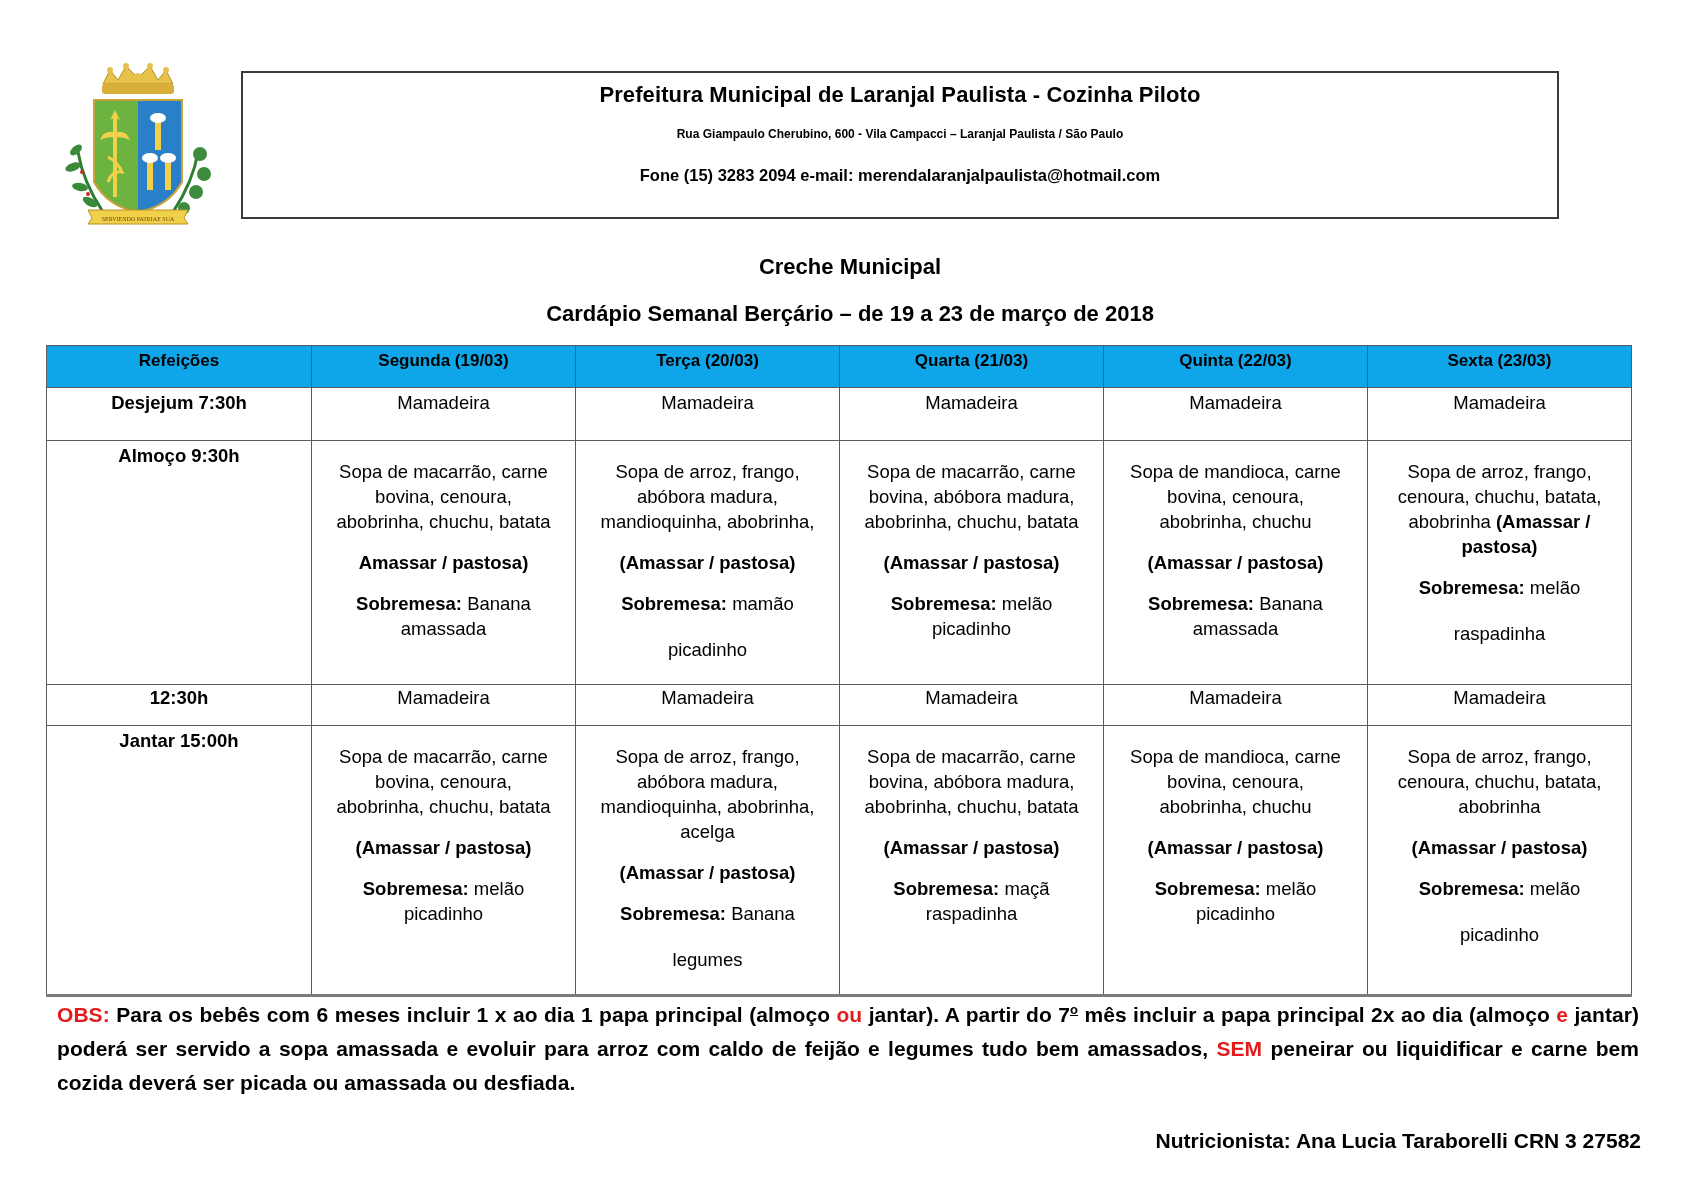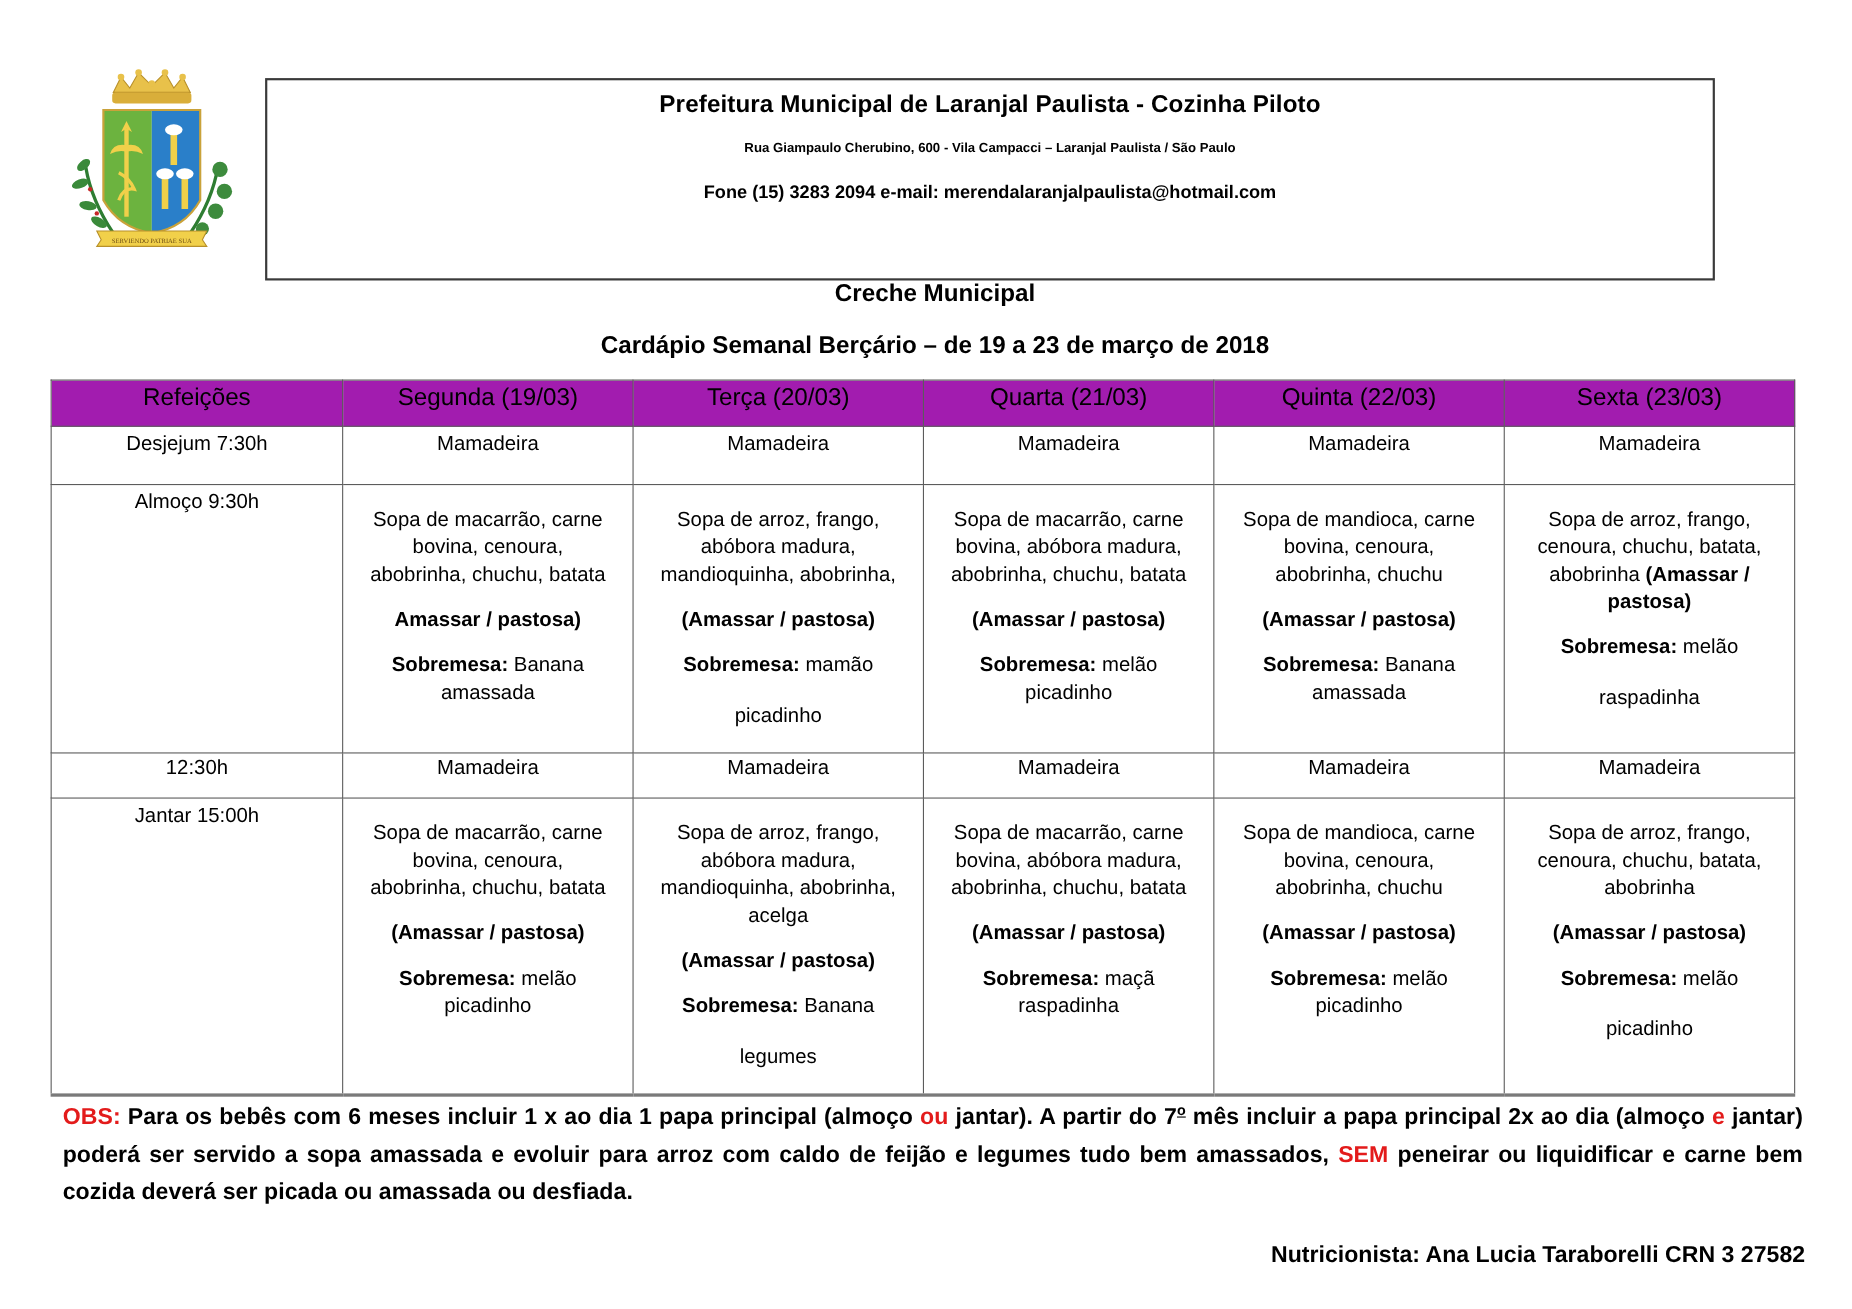--- a/index.html
+++ b/index.html
@@ -20,21 +20,21 @@
     left: 58px;
     top: 62px;
     width: 160px;
     height: 166px;
   }
   .header-box {
     position: absolute;
     left: 241px;
     top: 71px;
     width: 1318px;
-    height: 184px;
+    height: 148px;
     border: 2px solid #3a3a3a;
     box-sizing: border-box;
     text-align: center;
   }
   .header-title {
     position: absolute;
     left: 0; right: 0;
     top: 9px;
     font-weight: bold;
     font-size: 22px;
@@ -78,30 +78,30 @@
   table.menu col.cd { width: 264px; }
   table.menu th, table.menu td {
     border: 1.5px solid #5c5c5c;
     vertical-align: top;
     text-align: center;
     padding: 0 4px;
     line-height: 25px;
   }
   table.menu tr:last-child td { border-bottom: 3px solid #7a7a7a; }
   table.menu th {
-    background: #a21caf;
-    font-weight: normal;
-    font-size: 22px;
+    background: #0ea5e9;
+    font-weight: bold;
+    font-size: 17px;
     height: 41px;
     padding-top: 0px;
     vertical-align: top;
     line-height: 30px;
   }
   table.menu td.meal {
-    font-weight: normal;
+    font-weight: bold;
     margin-top: 12px;
   }
   tr.r-desjejum td { height: 50px; padding-top: 2px; }
   tr.r-almoco td { height: 211px; padding-top: 2px; }
   tr.r-1230 td { height: 40px; padding-top: 0px; }
   tr.r-jantar td { height: 234px; padding-top: 2px; }
   .para { margin: 16px; }
   .gap { margin-top: 11px; }
   .b { font-weight: bold; }
   .tall { line-height: 36px; }

